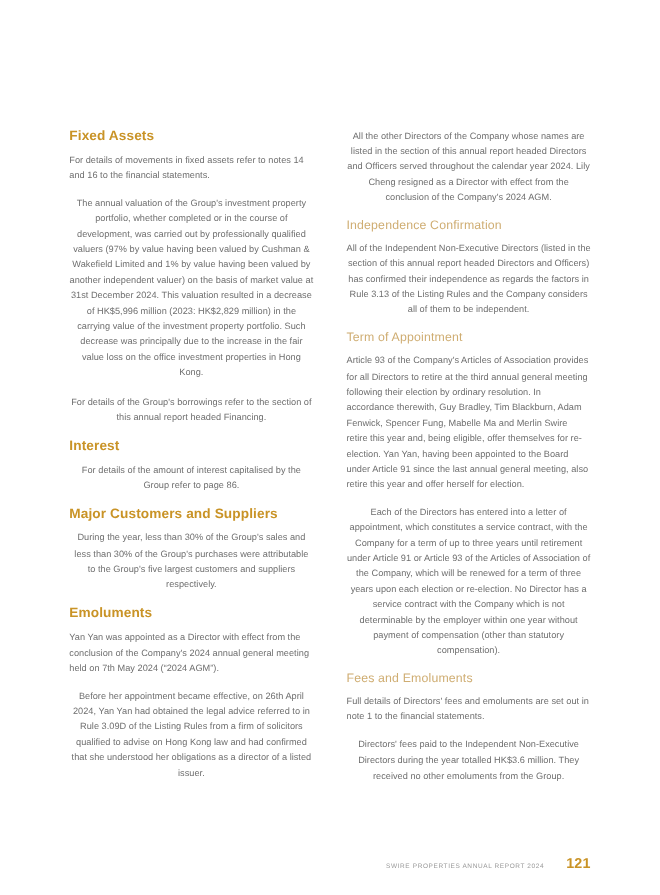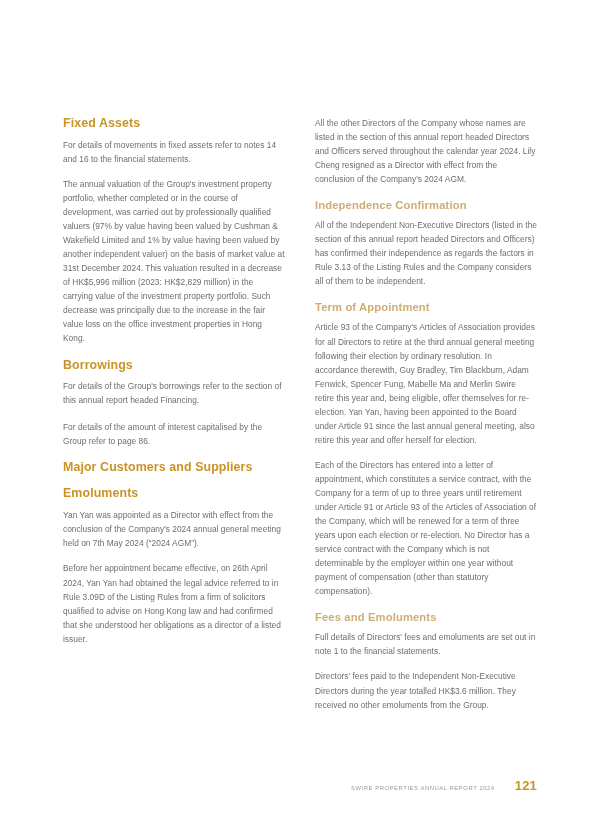--- a/index.html
+++ b/index.html
@@ -35,36 +35,37 @@
   h2.sec-heading {
     font-size: 12.4px;
     font-weight: bold;
     color: #c99326;
     margin: 0 0 7px 0;
     letter-spacing: 0.1px;
     line-height: 1.2;
   }
   h3.sub-heading {
     font-size: 11.2px;
-    font-weight: bold;
+    font-weight: normal;
     color: #cfad72;
     margin: 0 0 6px 0;
     letter-spacing: 0.15px;
     line-height: 1.25;
   }
   p.body-text {
     font-size: 8.35px;
     line-height: 14.05px;
     color: #6e6e6e;
     margin: 0 0 11px 0;
     text-align: left;
     letter-spacing: 0.02px;
   }
   p.body-text:last-child {
     margin-bottom: 0;
+    text-align: center;
   }
   .block {
     margin-bottom: 12px;
   }
   .block:last-child { margin-bottom: 0; }
 
   .footer {
     position: absolute;
     right: 63px;
     bottom: 22px;
@@ -96,30 +97,31 @@
 
     <div class="col">
 
       <div class="block">
         <h2 class="sec-heading">Fixed Assets</h2>
         <p class="body-text">For details of movements in fixed assets refer to notes 14 and 16 to the financial statements.</p>
         <p class="body-text">The annual valuation of the Group's investment property portfolio, whether completed or in the course of development, was carried out by professionally qualified valuers (97% by value having been valued by Cushman &amp; Wakefield Limited and 1% by value having been valued by another independent valuer) on the basis of market value at 31st December 2024. This valuation resulted in a decrease of HK$5,996 million (2023: HK$2,829 million) in the carrying value of the investment property portfolio. Such decrease was principally due to the increase in the fair value loss on the office investment properties in Hong Kong.</p>
       </div>
 
       <div class="block">
-        <h2 class="sec-heading">Borrowings</h2>
         <p class="body-text">For details of the Group's borrowings refer to the section of this annual report headed Financing.</p>
       </div>
 
       <div class="block">
+        <h2 class="sec-heading">Interest</h2>
         <p class="body-text">For details of the amount of interest capitalised by the Group refer to page 86.</p>
       </div>
 
       <div class="block">
         <h2 class="sec-heading">Major Customers and Suppliers</h2>
+        <p class="body-text">During the year, less than 30% of the Group's sales and less than 30% of the Group's purchases were attributable to the Group's five largest customers and suppliers respectively.</p>
       </div>
 
       <div class="block">
         <h2 class="sec-heading">Emoluments</h2>
         <p class="body-text">Yan Yan was appointed as a Director with effect from the conclusion of the Company's 2024 annual general meeting held on 7th May 2024 (“2024 AGM”).</p>
         <p class="body-text">Before her appointment became effective, on 26th April 2024, Yan Yan had obtained the legal advice referred to in Rule 3.09D of the Listing Rules from a firm of solicitors qualified to advise on Hong Kong law and had confirmed that she understood her obligations as a director of a listed issuer.</p>
       </div>
 
     </div>
 

